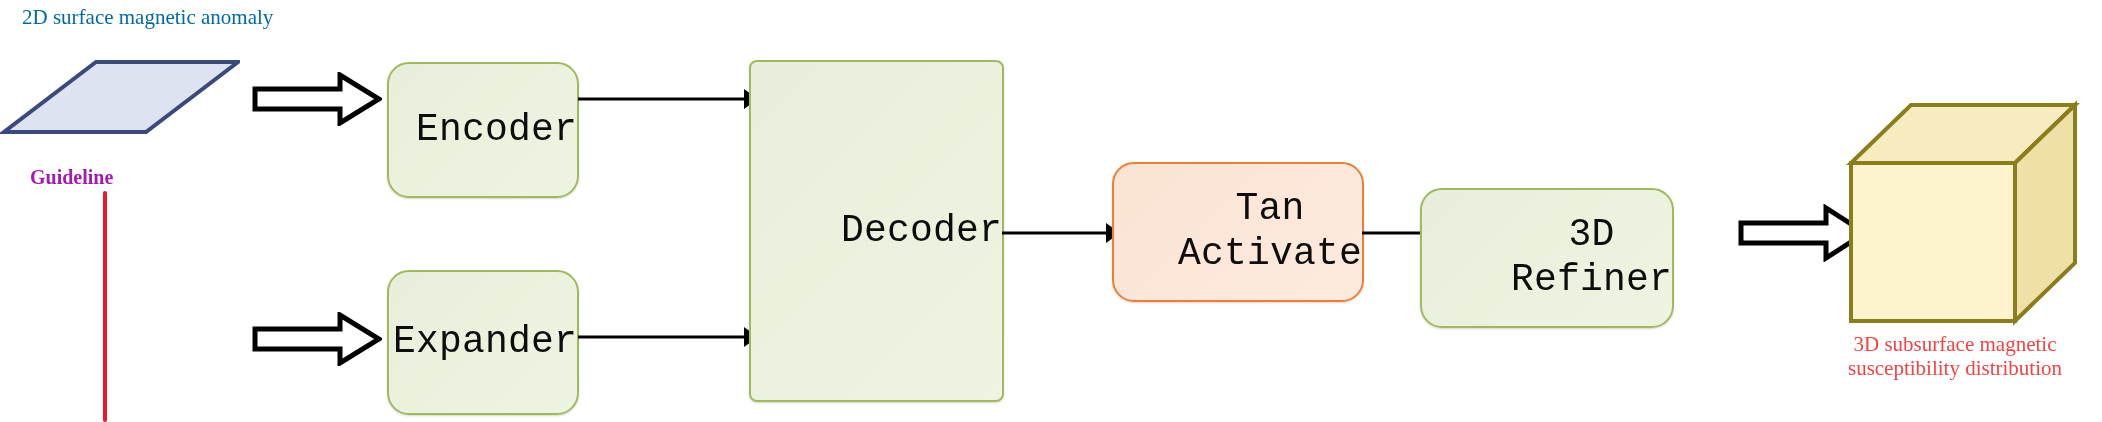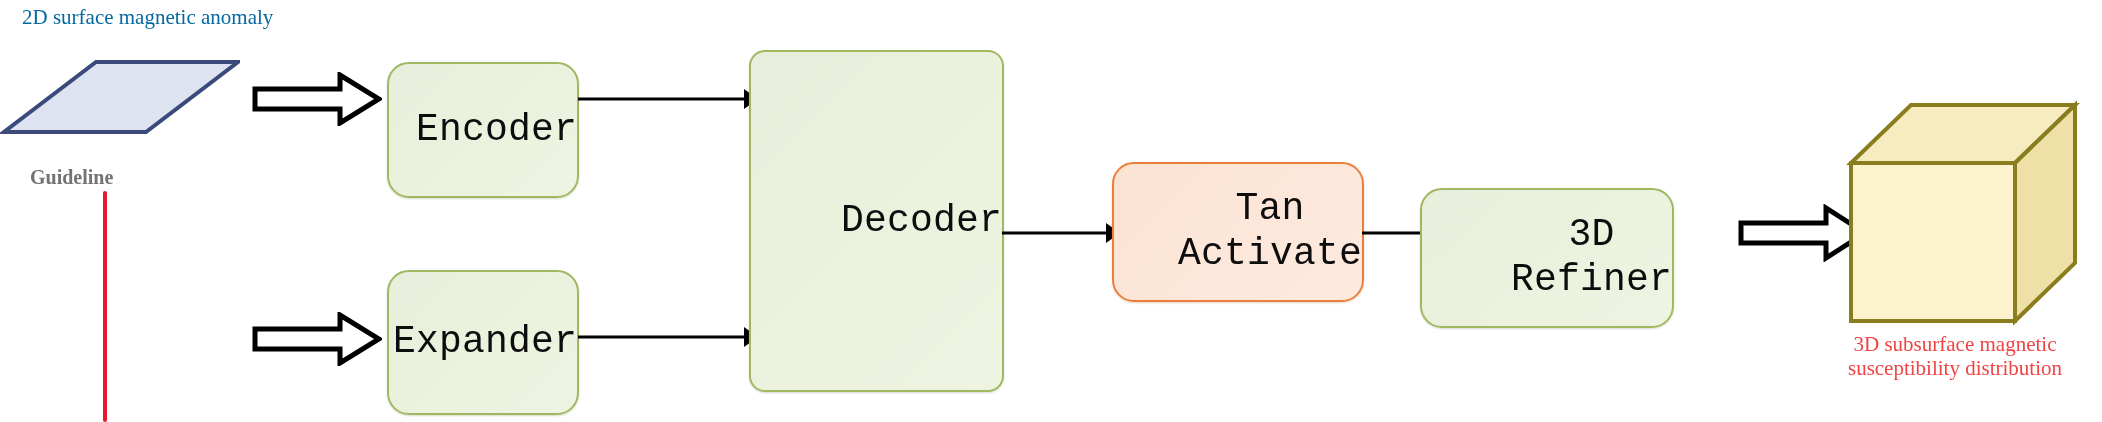--- a/index.html
+++ b/index.html
@@ -27,21 +27,21 @@
   #input-caption {
     left: 22px;
     top: 6px;
     font-size: 21px;
     color: #0369a1;
   }
   #guideline-caption {
     left: 30px;
     top: 166px;
     font-size: 20px;
-    color: #737373;
+    color: #a21caf;
     font-weight: 700;
   }
   #output-caption {
     left: 1815px;
     top: 333px;
     font-size: 21px;
     color: #ef4444;
     text-align: center;
     white-space: normal;
     width: 280px;
@@ -90,21 +90,21 @@
     box-shadow: 0 1px 2px rgba(120,130,90,0.30);
   }
   .proc-orange {
     background: linear-gradient(135deg, #fbe3d2 0%, #fce7da 55%, #fdeade 100%);
     border: 2px solid #e8803c;
     box-shadow: 0 1px 2px rgba(180,110,60,0.30);
   }
 
   #box-encoder { left: 387px;  top: 62px;  width: 192px; height: 136px; }
   #box-expander{ left: 387px;  top: 270px; width: 192px; height: 145px; }
-  #box-decoder { left: 749px;  top: 50px;  width: 255px; height: 342px; border-radius: 16px; }
+  #box-decoder { left: 749px;  top: 60px;  width: 255px; height: 342px; border-radius: 8px; }
   #box-tan     { left: 1112px; top: 162px; width: 252px; height: 140px; }
   #box-refiner { left: 1420px; top: 162px; width: 254px; height: 140px; margin-top: 26px; }
 
   
   #output-cube {
     position: absolute;
     left: 1843px;
     top: 95px;
     width: 240px;
     height: 235px;

